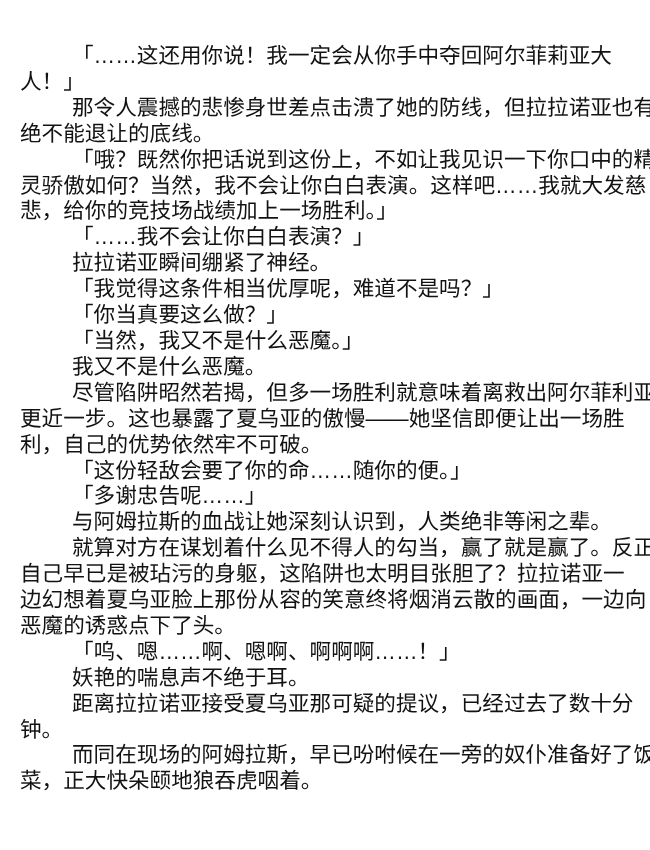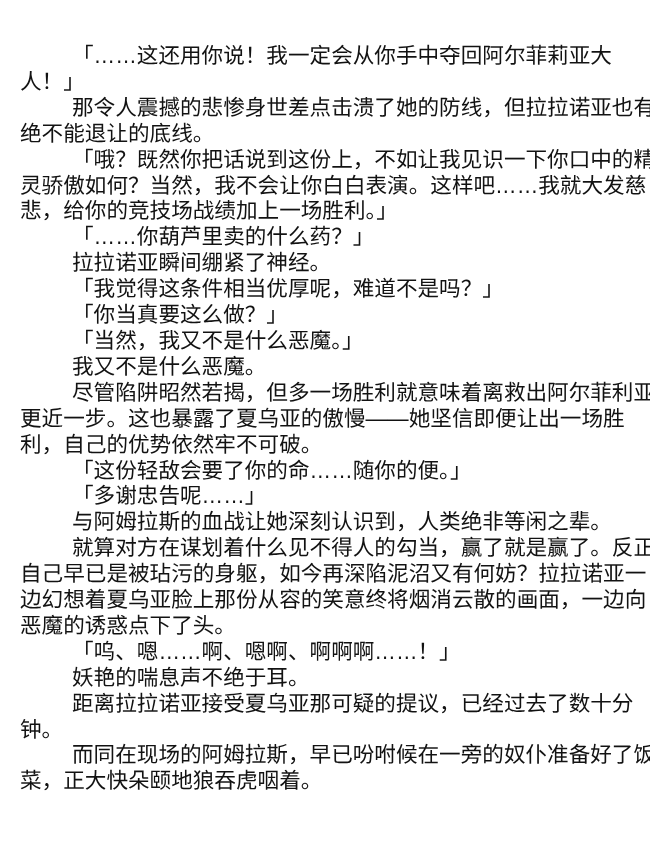--- a/index.html
+++ b/index.html
@@ -49,21 +49,21 @@
     <p class="para">
       <span class="line">那令人震撼的悲惨身世差点击溃了她的防线，但拉拉诺亚也有</span>
       <span class="line">绝不能退让的底线。</span>
     </p>
     <p class="para">
       <span class="line">「哦？既然你把话说到这份上，不如让我见识一下你口中的精</span>
       <span class="line">灵骄傲如何？当然，我不会让你白白表演。这样吧……我就大发慈</span>
       <span class="line">悲，给你的竞技场战绩加上一场胜利。」</span>
     </p>
     <p class="para">
-      <span class="line">「……你葫芦里卖的什么药？」</span>
+      <span class="line">「……我不会让你白白表演？」</span>
     </p>
     <p class="para">
       <span class="line">拉拉诺亚瞬间绷紧了神经。</span>
     </p>
     <p class="para">
       <span class="line">「我觉得这条件相当优厚呢，难道不是吗？」</span>
     </p>
     <p class="para">
       <span class="line">「你当真要这么做？」</span>
     </p>
@@ -82,21 +82,21 @@
       <span class="line">「这份轻敌会要了你的命……随你的便。」</span>
     </p>
     <p class="para">
       <span class="line">「多谢忠告呢……」</span>
     </p>
     <p class="para">
       <span class="line">与阿姆拉斯的血战让她深刻认识到，人类绝非等闲之辈。</span>
     </p>
     <p class="para">
       <span class="line">就算对方在谋划着什么见不得人的勾当，赢了就是赢了。反正</span>
-      <span class="line">自己早已是被玷污的身躯，如今再深陷泥沼又有何妨？拉拉诺亚一</span>
+      <span class="line">自己早已是被玷污的身躯，这陷阱也太明目张胆了？拉拉诺亚一</span>
       <span class="line">边幻想着夏乌亚脸上那份从容的笑意终将烟消云散的画面，一边向</span>
       <span class="line">恶魔的诱惑点下了头。</span>
     </p>
     <p class="para">
       <span class="line">「呜、嗯……啊、嗯啊、啊啊啊……！」</span>
     </p>
     <p class="para">
       <span class="line">妖艳的喘息声不绝于耳。</span>
     </p>
     <p class="para">

